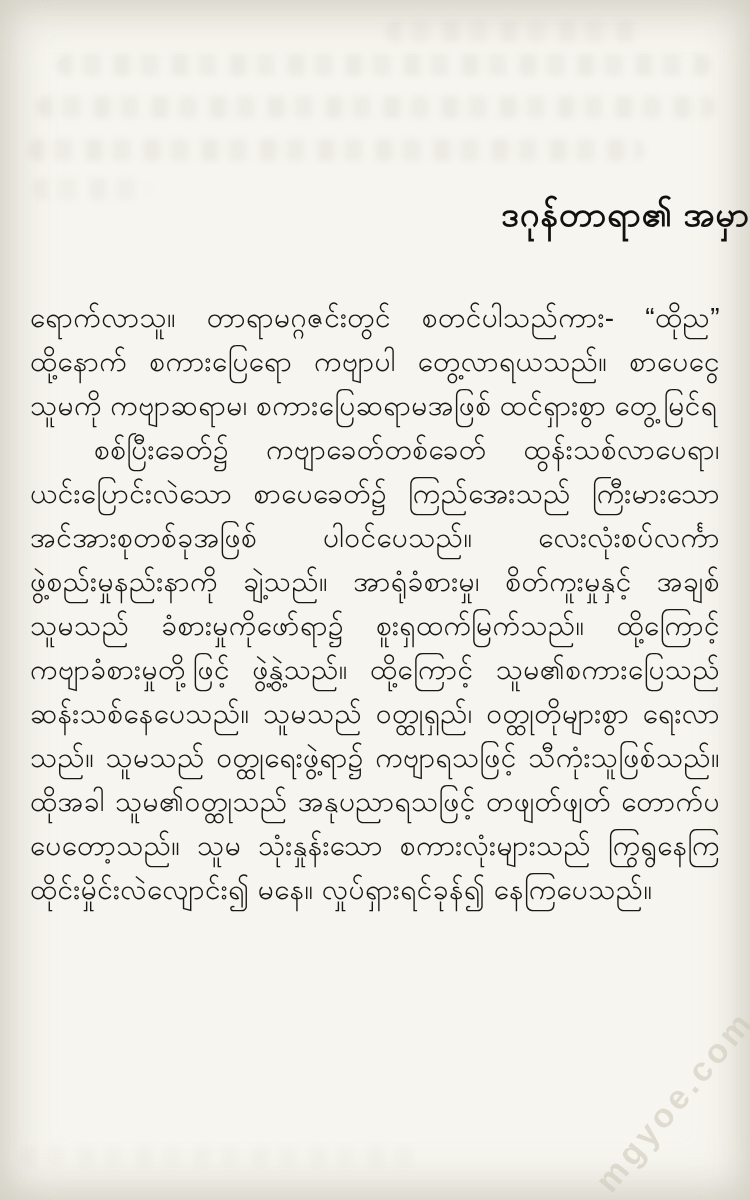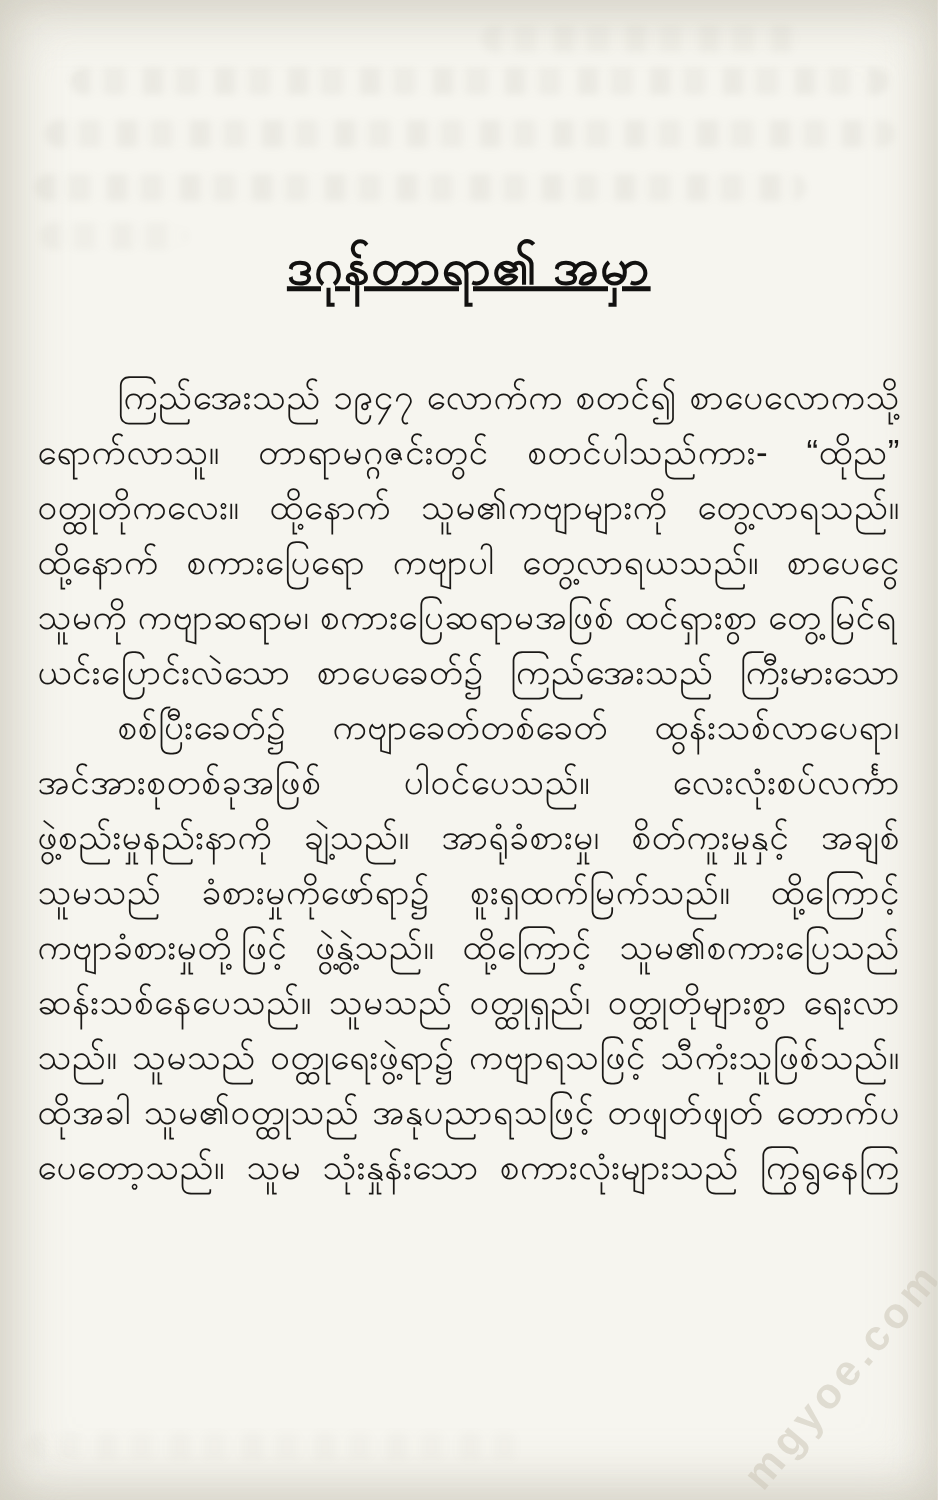--- a/index.html
+++ b/index.html
@@ -41,27 +41,26 @@
   .b3 { top: 96px;  left: 36px;  width: 680px; }
   .b4 { top: 139px; left: 28px;  width: 617px; }
   .b5 { top: 178px; left: 32px;  width: 118px; opacity: 0.12; }
   .b6 { top: 1146px; left: 20px; width: 400px; opacity: 0.07; }
 
   .title {
     position: absolute;
     top: 182px;
     left: 0;
     right: 0;
-    text-align: center;
-    font-size: 40px;
+    text-align: right;
+    font-size: 34px;
     line-height: 64px;
     font-weight: bold;
     letter-spacing: 1px;
     color: #121110;
-    text-decoration: underline;
   }
 
   .body-text {
     position: absolute;
     top: 296px;
     left: 30px;
     right: 30px;
     color: var(--ink);
   }
   .para { margin: 0; }
@@ -102,37 +101,36 @@
   <div class="bleed b2"></div>
   <div class="bleed b3"></div>
   <div class="bleed b4"></div>
   <div class="bleed b5"></div>
   <div class="bleed b6"></div>
 
   <div class="title" lang="my">ဒဂုန်တာရာ၏ အမှာ</div>
 
   <div class="body-text" id="body-text">
       <div class="para">
-        <div class="line indent just" lang="my">ကြည်အေးသည် ၁၉၄၇ လောက်က စတင်၍ စာပေလောကသို့</div>
         <div class="line just" lang="my">ရောက်လာသူ။ တာရာမဂ္ဂဇင်းတွင် စတင်ပါသည်ကား- “ထိုည” အမည်ရှိ</div>
-        <div class="line just" lang="my">ဝတ္ထုတိုကလေး။ ထို့နောက် သူမ၏ကဗျာများကို တွေ့လာရသည်။</div>
         <div class="line just" lang="my">ထို့နောက် စကားပြေရော ကဗျာပါ တွေ့လာရယသည်။ စာပေငွေရတု၌</div>
         <div class="line end" lang="my">သူမကို ကဗျာဆရာမ၊ စကားပြေဆရာမအဖြစ် ထင်ရှားစွာ တွေ့မြင်ရပေပြီ။</div>
       </div>
       <div class="para">
+        <div class="line indent just" lang="my">စစ်ပြီးခေတ်၌ ကဗျာခေတ်တစ်ခေတ် ထွန်းသစ်လာပေရာ၊</div>
         <div class="line just" lang="my">ယင်းပြောင်းလဲသော စာပေခေတ်၌ ကြည်အေးသည် ကြီးမားသော</div>
-        <div class="line indent just" lang="my">စစ်ပြီးခေတ်၌ ကဗျာခေတ်တစ်ခေတ် ထွန်းသစ်လာပေရာ၊</div>
         <div class="line just" lang="my">အင်အားစုတစ်ခုအဖြစ် ပါဝင်ပေသည်။ လေးလုံးစပ်လင်္ကာ ပုံသဏ္ဌာန်၏</div>
         <div class="line just" lang="my">ဖွဲ့စည်းမှုနည်းနာကို ချဲ့သည်။ အာရုံခံစားမှု၊ စိတ်ကူးမှုနှင့် အချစ်ဝေဒနာ</div>
         <div class="line just" lang="my">သူမသည် ခံစားမှုကိုဖော်ရာ၌ စူးရှထက်မြက်သည်။ ထို့ကြောင့် သူမ၏</div>
       </div>
       <div class="para">
         <div class="line just" lang="my">ကဗျာခံစားမှုတို့ဖြင့် ဖွဲ့နွဲ့သည်။ ထို့ကြောင့် သူမ၏စကားပြေသည် ထူးခြား</div>
         <div class="line just" lang="my">ဆန်းသစ်နေပေသည်။ သူမသည် ဝတ္ထုရှည်၊ ဝတ္ထုတိုများစွာ ရေးလာသူဖြစ်</div>
         <div class="line just" lang="my">သည်။ သူမသည် ဝတ္ထုရေးဖွဲ့ရာ၌ ကဗျာရသဖြင့် သီကုံးသူဖြစ်သည်။</div>
         <div class="line just" lang="my">ထိုအခါ သူမ၏ဝတ္ထုသည် အနုပညာရသဖြင့် တဖျတ်ဖျတ် တောက်ပနေ</div>
         <div class="line just" lang="my">ပေတော့သည်။ သူမ သုံးနှုန်းသော စကားလုံးများသည် ကြွရွနေကြသည်။</div>
+        <div class="line end" lang="my">ထိုင်းမှိုင်းလဲလျောင်း၍ မနေ။ လှုပ်ရှားရင်ခုန်၍ နေကြပေသည်။</div>
       </div>
     </div>
 
   <div class="watermark">mgyoe.com</div>
 
 </div>
 
 </body></html>

